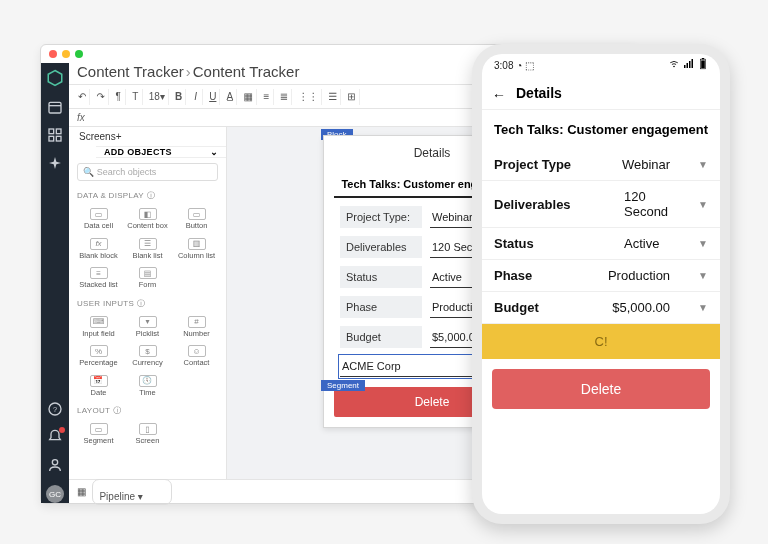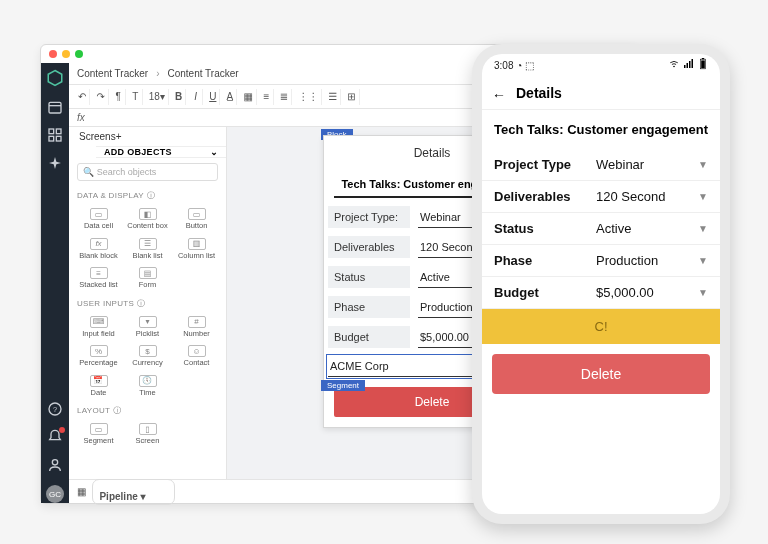--- a/index.html
+++ b/index.html
@@ -16,21 +16,21 @@
   .rail .ico{width:16px;height:16px;color:#c8cdd4;display:flex;align-items:center;justify-content:center;}
   .rail .logo{width:18px;height:18px;}
   .rail .spacer{flex:1;}
   .rail .badge{position:relative;}
   .rail .badge::after{content:"";position:absolute;top:-2px;right:-2px;width:6px;height:6px;background:#e24545;border-radius:50%;}
   .rail .avatar{width:18px;height:18px;border-radius:50%;background:#8b8f94;color:#fff;font-size:8px;display:flex;align-items:center;justify-content:center;}
 
   .workspace{position:absolute;left:28px;right:0;top:18px;bottom:0;display:flex;flex-direction:column;}
 
   
-  .crumb{height:22px;border-bottom:1px solid #e4e4e4;display:flex;align-items:center;gap:8px;padding:0 8px;font-size:10px;color:#444;}
+  .crumb{height:22px;border-bottom:1px solid #e4e4e4;display:flex;align-items:flex-start;gap:2px;padding:0 8px;font-size:15px;color:#444;}
   .crumb .sep{color:#999;}
 
   
   .tbar{height:24px;border-bottom:1px solid #e4e4e4;display:flex;align-items:center;gap:3px;padding:0 6px;font-size:10px;color:#555;}
   .tbar .btn{min-width:14px;height:16px;padding:0 3px;display:flex;align-items:center;justify-content:center;border-right:1px solid #eee;}
   .tbar .pill{background:#cfe5ff;color:#2a6fc9;border-radius:3px;padding:1px 6px;font-size:9px;margin-left:auto;}
   .tbar .plain{font-size:9px;color:#555;padding:0 4px;}
 
   .fxbar{height:18px;border-bottom:1px solid #e4e4e4;display:flex;align-items:center;padding:0 8px;font-size:10px;color:#666;font-style:italic;}
 
@@ -49,39 +49,39 @@
   .tile{display:flex;flex-direction:column;align-items:center;gap:2px;padding:3px 0;}
   .tile .ti{width:18px;height:12px;border:1px solid #bbb;border-radius:2px;display:flex;align-items:center;justify-content:center;font-size:8px;color:#888;}
   .tile .tl{font-size:7.5px;color:#555;text-align:center;line-height:1;}
 
   
   .canvas{flex:1;background:#f1f2f4;position:relative;overflow:hidden;}
   .device{position:absolute;left:50%;top:8px;transform:translateX(-50%);width:218px;background:#fff;border:1px solid #d6d6d6;box-shadow:0 2px 6px rgba(0,0,0,.1);}
   .blocktag{position:absolute;left:calc(50% - 109px - 2px);top:2px;background:#3a66c4;color:#fff;font-size:8px;padding:1px 6px;}
   .dev-title{text-align:center;font-size:12px;padding:10px 0 8px 0;color:#333;}
   .dev-head{margin:4px 10px 8px 10px;padding:6px 4px;text-align:center;font-weight:600;font-size:11px;border-bottom:2px solid #222;}
-  .dev-row{display:flex;margin:0 10px 8px 4px;gap:8px;align-items:flex-end;}
+  .dev-row{display:flex;margin:0 10px 8px 16px;gap:8px;align-items:flex-end;}
   .dev-row .lab{width:82px;font-size:11px;color:#333;background:#eef0f2;padding:5px 6px;}
   .dev-row .val{flex:1;font-size:11px;color:#222;border-bottom:1.5px solid #333;padding:4px 2px;}
   .segtag{position:absolute;left:calc(50% - 109px - 2px);bottom:88px;background:#3a66c4;color:#fff;font-size:8px;padding:1px 6px;}
   .selrow{outline:1.5px solid #3a66c4;outline-offset:1px;}
   .dev-del{margin:10px;background:#d94f4f;color:#fff;text-align:center;padding:8px 0;font-size:12px;border-radius:2px;}
 
   
   .footer{height:24px;border-top:1px solid #e4e4e4;display:flex;align-items:center;padding:0 8px;font-size:10px;color:#555;gap:6px;}
-  .footer .fld{border:1px solid #ddd;border-radius:7px;padding:11px 28px 2px 6px;font-weight:bold;}
+  .footer .fld{border:1px solid #ddd;border-radius:7px;padding:11px 28px 2px 6px;}
 
   
   .phone{position:absolute;right:38px;top:44px;width:258px;height:480px;background:#e9e9e9;border-radius:30px;padding:10px;box-shadow:0 6px 18px rgba(0,0,0,.18);}
   .phone-screen{width:100%;height:100%;background:#fff;border-radius:20px;overflow:hidden;display:flex;flex-direction:column;}
   .status{height:22px;display:flex;align-items:center;justify-content:space-between;padding:0 12px;font-size:10px;color:#222;}
   .status .ricons{display:flex;gap:4px;align-items:center;}
   .appbar{height:34px;display:flex;align-items:center;gap:10px;padding:0 10px;border-bottom:1px solid #eee;font-size:14px;font-weight:600;}
   .ph-head{text-align:center;font-weight:700;font-size:13px;padding:12px 8px;}
-  .ph-row{display:flex;align-items:center;padding:8px 12px;border-bottom:1px solid #eee;}
+  .ph-row{display:flex;align-items:center;padding:8px 12px;border-bottom:1px solid #eee;gap:28px;}
   .ph-row .pl{width:102px;font-size:13px;font-weight:700;color:#111;}
   .ph-row .pv{flex:1;font-size:13px;color:#111;}
   .ph-row .chev{color:#888;font-size:10px;}
   .ph-warn{background:#f0c23a;color:#8a6b12;text-align:center;padding:10px 0;font-size:13px;}
   .ph-del{margin:10px;background:#e06060;color:#fff;text-align:center;padding:12px 0;font-size:14px;border-radius:4px;}
 
   svg{width:100%;height:100%;}
 </style>
 </head>
 <body>

